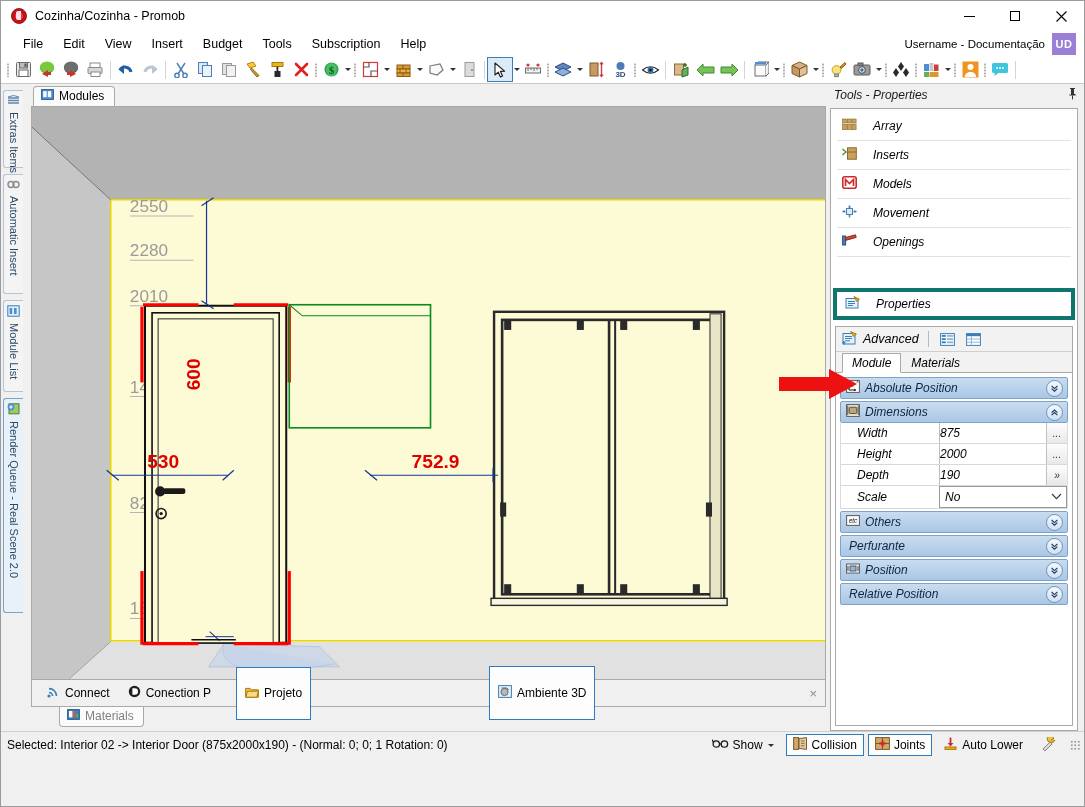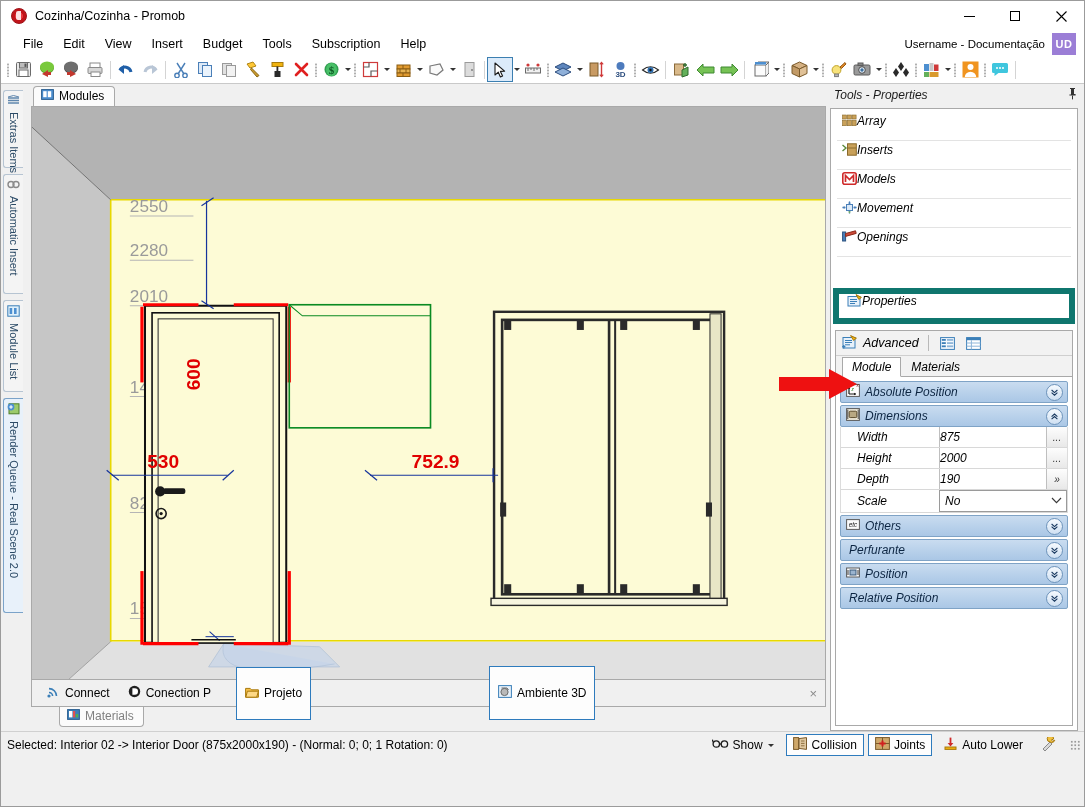--- a/index.html
+++ b/index.html
@@ -81,23 +81,23 @@
 
   
   .rpanel{width:258px;background:#f0f0f0;display:flex;flex-direction:column;font-style:italic;}
   .rp-head{height:22px;display:flex;align-items:center;padding:0 6px 0 8px;font-size:12px;
            background:#f0f0f0;}
   .rp-head .t{flex:1;color:#1b1b1b;}
   .pin{color:#333;font-size:13px;transform:rotate(0deg);}
   .rp-box{flex:1;margin:2px 6px 0 4px;background:#fff;border:1px solid #a9a9a9;
           display:flex;flex-direction:column;overflow:hidden;}
   .navlist{padding-top:4px;}
-  .navitem{height:24px;display:flex;align-items:flex-start;gap:0;padding:0 8px;font-size:12px;
+  .navitem{height:24px;display:flex;align-items:center;gap:16px;padding:0 8px;font-size:12px;
            border:1px solid transparent;margin:0 2px;}
-  .navitem.active{background:#ffffff;border:6px solid #0f766e;margin-top:31px;}
+  .navitem.active{background:#ffffff;border:4px solid #0f766e;margin-top:31px;}
   .navsep{height:1px;background:#e3e3e3;margin:1px 6px;}
 
   .adv-panel{margin:6px 4px 4px 4px;border:1px solid #a9a9a9;background:#f2f2f2;flex:1;display:flex;flex-direction:column;}
   .adv-head{height:24px;display:flex;align-items:center;gap:6px;padding:0 6px;
             background:#f2f2f2;border-bottom:1px solid #cfcfcf;}
   .adv-title{font-size:12.5px;}
   .vsep{width:1px;height:16px;background:#b9b9b9;margin:0 3px;}
   .viewbtn{width:20px;height:18px;display:flex;align-items:center;justify-content:center;}
 
   .tabstrip{height:20px;display:flex;align-items:flex-end;padding-left:6px;background:#f2f2f2;

